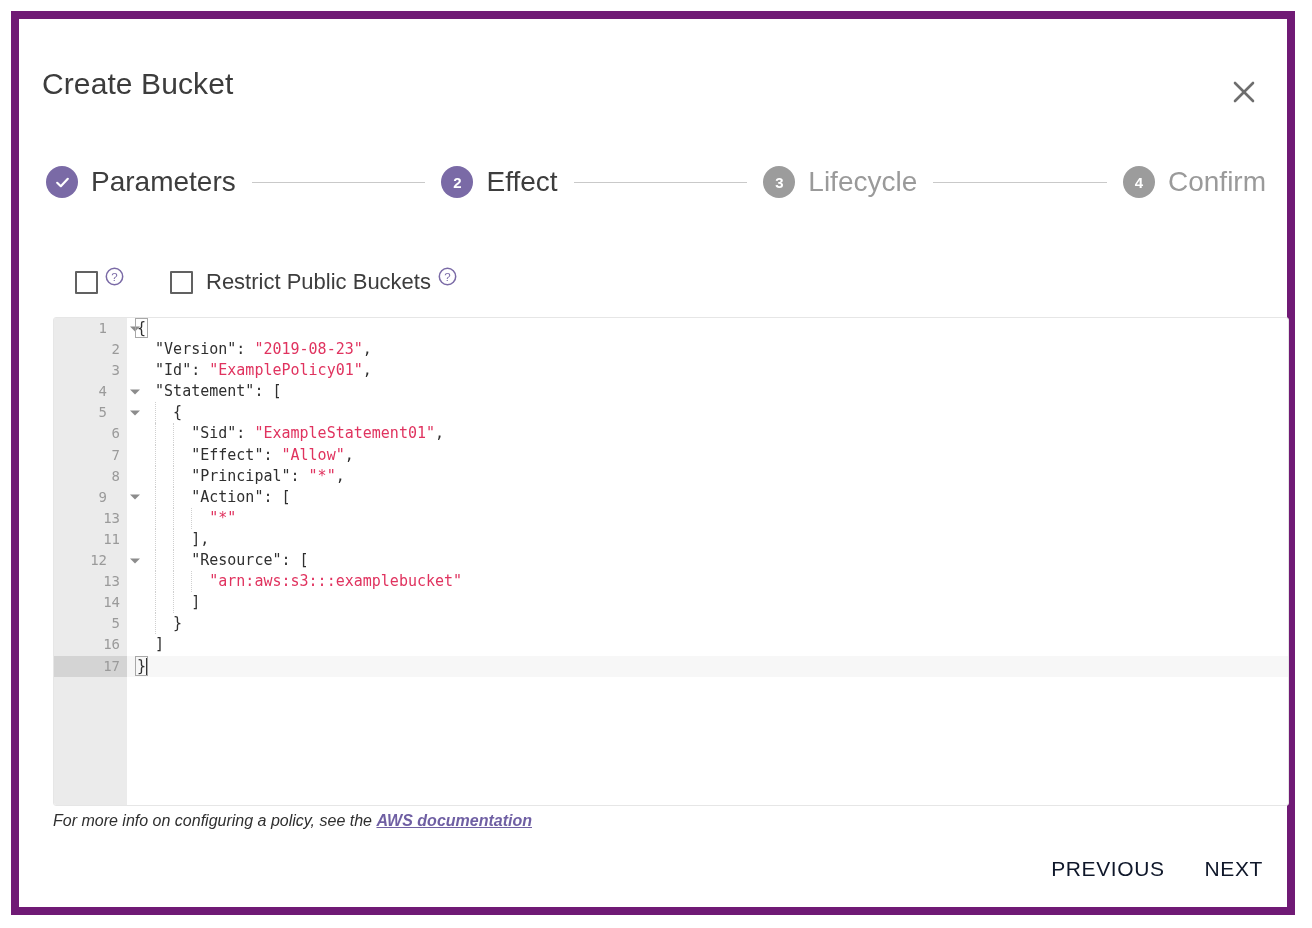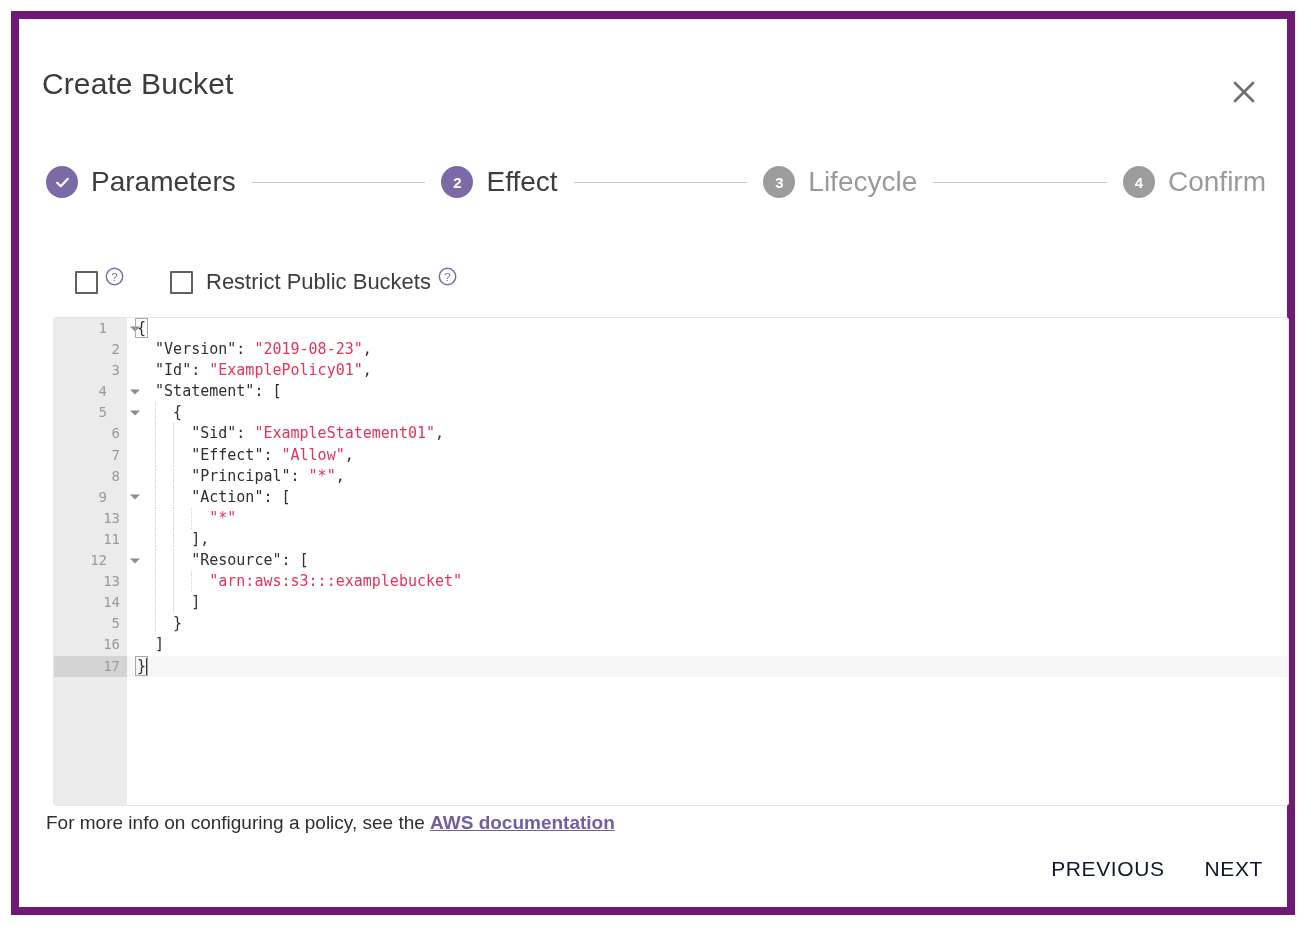--- a/index.html
+++ b/index.html
@@ -233,23 +233,24 @@
     width: 1px;
     height: 17px;
     background: #333;
     vertical-align: middle;
     margin-left: 0px;
   }
 
   
   .hint {
     position: absolute;
-    left: 27px;
+    left: 34px;
     top: 793px;
-    font-size: 19px;
+    font-size: 16px;
+    font-style: italic;
     color: #2f2f2f;
     white-space: nowrap;
   }
   .hint a {
     color: #6f5fa3;
     font-weight: bold;
     text-decoration: underline;
     cursor: pointer;
   }
 

